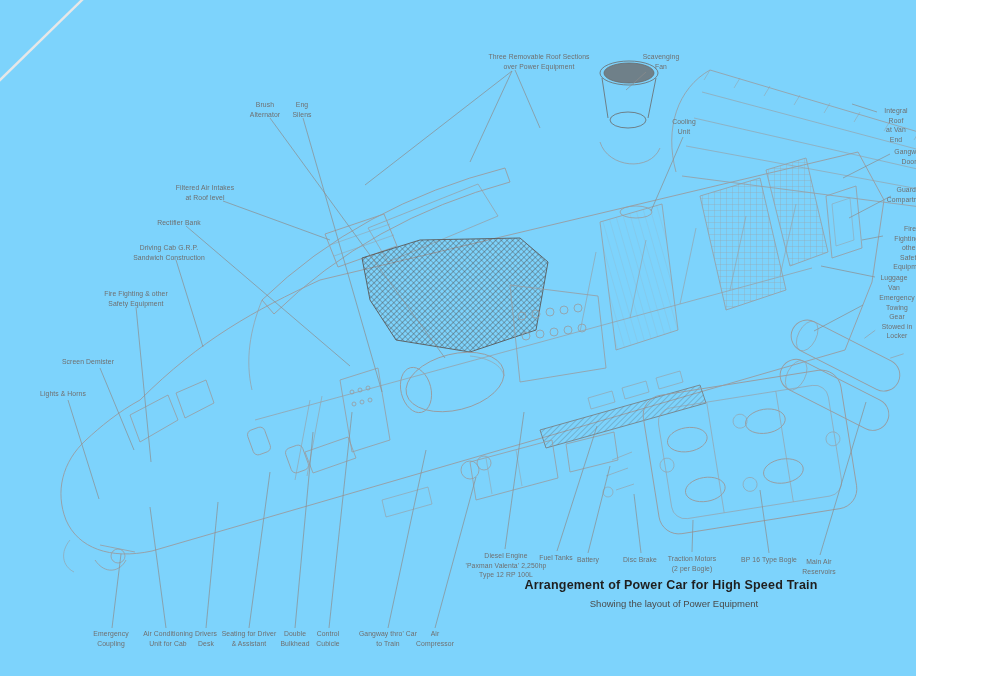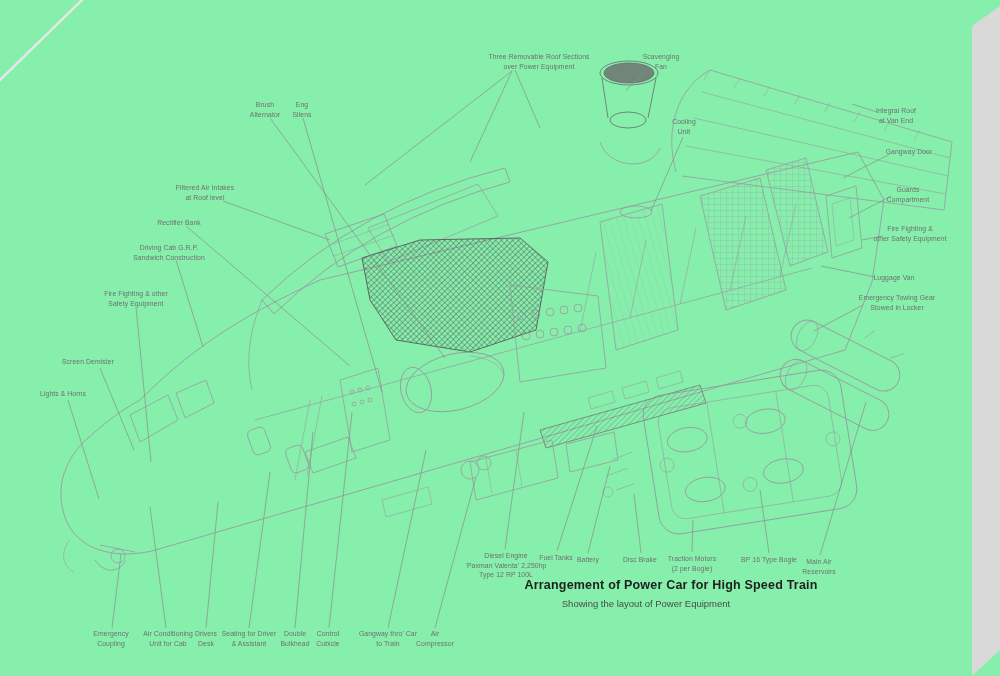--- a/index.html
+++ b/index.html
@@ -1,38 +1,38 @@
 <!DOCTYPE html>
 <html><head>
 <meta charset="utf-8">
 <style>
   html,body{margin:0;padding:0;background:#ffffff;}
   .print{
-    position:relative;width:1000px;height:676px;overflow:hidden;
-    background:#86efac;font-family:"Liberation Sans",sans-serif;
+    position:relative;width:916px;height:676px;overflow:hidden;
+    background:#7dd3fc;font-family:"Liberation Sans",sans-serif;
   }
   .edge-right{
     position:absolute;left:972px;top:0;width:28px;height:676px;
     background:#d9d9d9;
     clip-path:polygon(0 26px,100% 6px,100% 650px,0 676px);
   }
   svg.art{position:absolute;left:0;top:0;}
   .lbl{
     position:absolute;transform:translateX(-50%);
     font-size:6.8px;line-height:1.4;color:#6f6f6f;
     text-align:center;white-space:pre-line;letter-spacing:.1px;
   }
   .title{
     position:absolute;transform:translateX(-50%);
     font-size:12.5px;font-weight:bold;color:#1f1f1f;
     letter-spacing:.2px;white-space:nowrap;
   }
   .subtitle{
     position:absolute;transform:translateX(-50%);
-    font-size:9.5px;color:#4a4a4a;white-space:nowrap;
+    font-size:9.5px;color:#4a4a4a;white-space:nowrap;margin-left:28px;
   }
 </style>
 </head>
 <body>
 
 <div class="print">
 
   <svg class="art" width="1000" height="676" viewBox="0 0 1000 676">
     <defs>
       <pattern id="xh1" width="4" height="4" patternUnits="userSpaceOnUse" patternTransform="rotate(45)">

